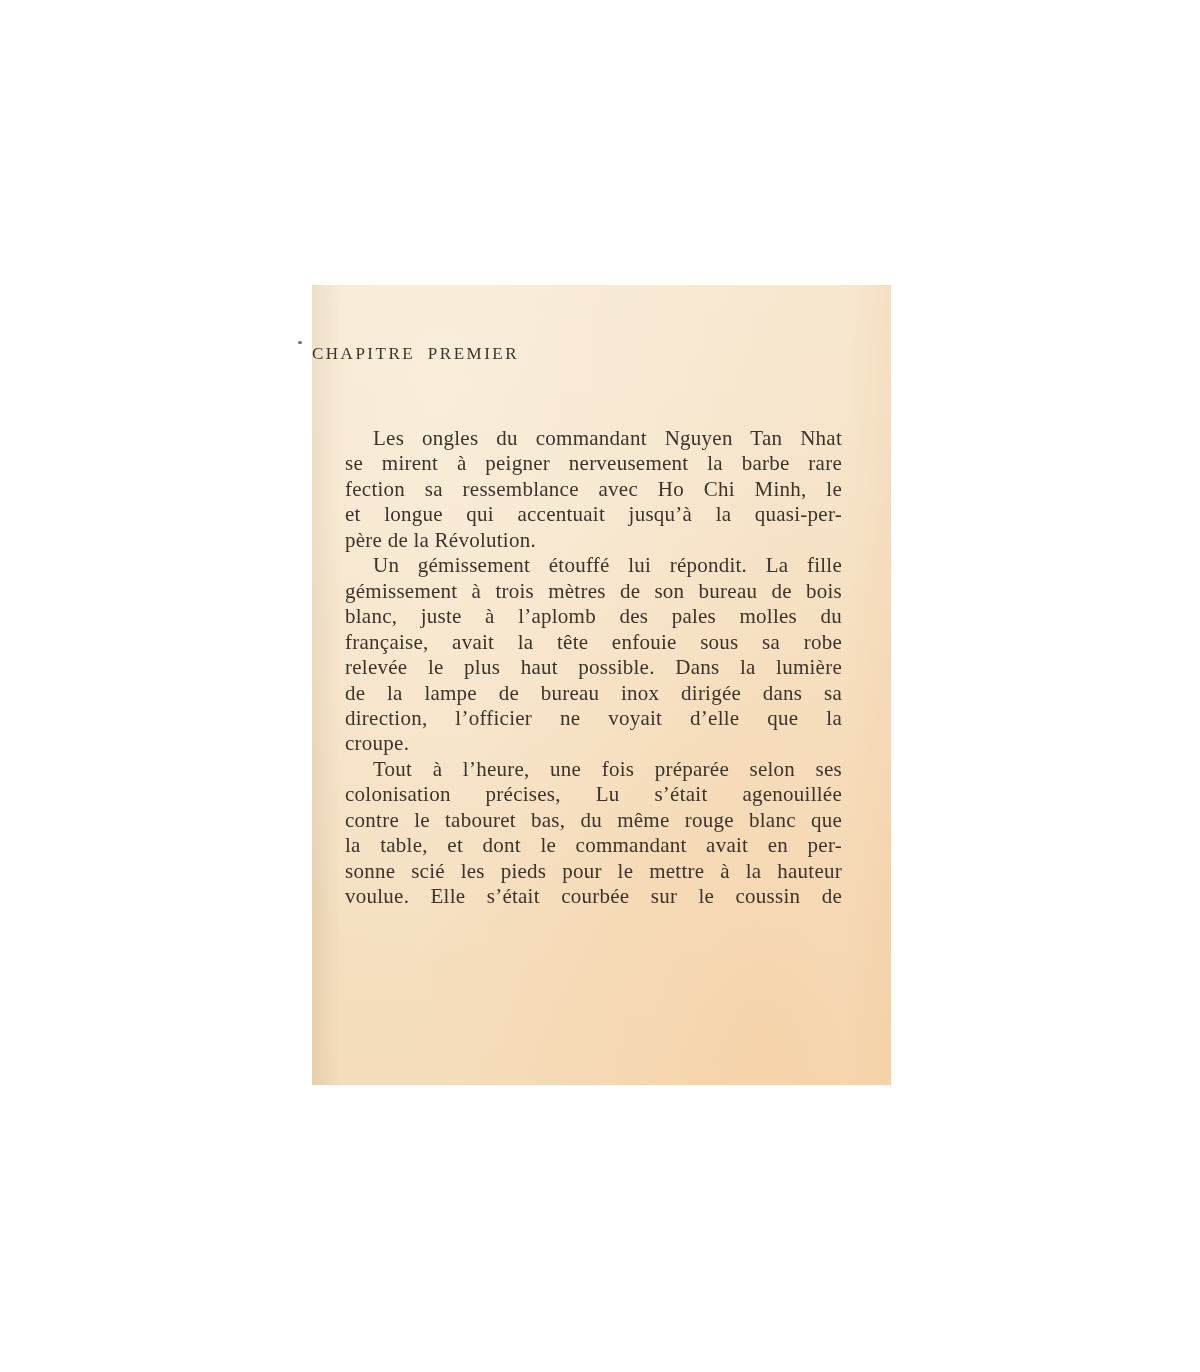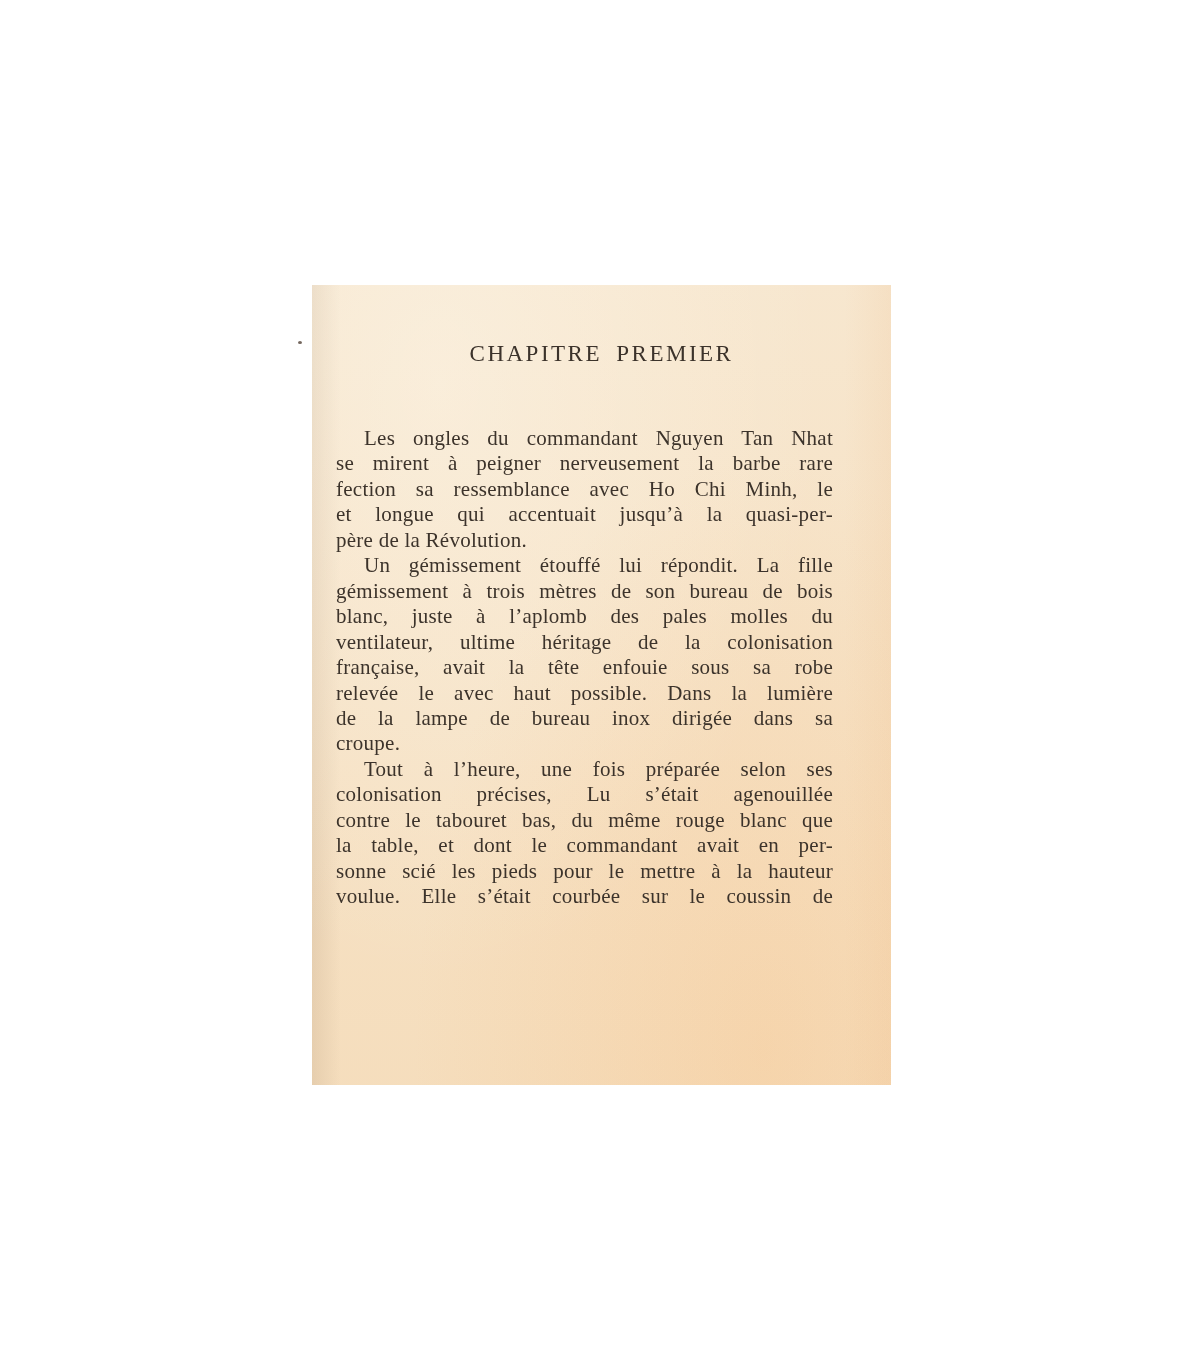--- a/index.html
+++ b/index.html
@@ -29,30 +29,29 @@
     background-color: var(--page-bg, #f5e2c7);
     background-image:
       radial-gradient(ellipse at 78% 96%, rgba(247, 178, 108, 0.22), rgba(247,178,108,0) 55%),
       radial-gradient(ellipse at 22% 12%, rgba(255, 252, 244, 0.35), rgba(255,252,244,0) 60%),
       linear-gradient(to right, rgba(130, 100, 72, 0.13), rgba(130,100,72,0) 5%),
       linear-gradient(to left, rgba(230, 160, 95, 0.10), rgba(230,160,95,0) 8%),
       linear-gradient(to bottom, rgba(255, 250, 238, 0.20), rgba(246, 198, 135, 0.16));
     color: var(--ink, #3c332b);
   }
   #chapter-heading {
-    text-align: center;
-    font-size: 23px;
+    font-size: 17px;
     line-height: 28px;
     letter-spacing: 2.5px;
     word-spacing: 6px;
     color: var(--ink, #3c332b);
   }
   #text-block {
     margin-top: 58px;
-    margin-left: 24px;
+    margin-left: 33px;
     width: 497px;
   }
   .para { margin: 0; padding: 0; }
   .line {
     font-size: 21px;
     line-height: 25.45px;
     letter-spacing: 0.25px;
     text-align: justify;
     text-align-last: justify;
     white-space: normal;
@@ -91,24 +90,24 @@
         <div class="line">fection sa ressemblance avec Ho Chi Minh, le</div>
         <div class="line">et longue qui accentuait jusqu’à la quasi-per-</div>
         <div class="line last">père de la Révolution.</div>
       </div>
 
 
       <div class="para">
         <div class="line indent">Un gémissement étouffé lui répondit. La fille</div>
         <div class="line">gémissement à trois mètres de son bureau de bois</div>
         <div class="line">blanc, juste à l’aplomb des pales molles du</div>
-        <div class="line">ventilateur, ultime héritage de la colonisation</div>
         <div class="line">française, avait la tête enfouie sous sa robe</div>
-        <div class="line">relevée le avec haut possible. Dans la lumière</div>
+        <div class="line">relevée le plus haut possible. Dans la lumière</div>
         <div class="line">de la lampe de bureau inox dirigée dans sa</div>
+        <div class="line">direction, l’officier ne voyait d’elle que la</div>
         <div class="line last">croupe.</div>
       </div>
 
       <div class="para">
         <div class="line indent">Tout à l’heure, une fois préparée selon ses</div>
         <div class="line">colonisation précises, Lu s’était agenouillée</div>
         <div class="line">contre le tabouret bas, du même rouge blanc que</div>
         <div class="line">la table, et dont le commandant avait en per-</div>
         <div class="line">sonne scié les pieds pour le mettre à la hauteur</div>
         <div class="line">voulue. Elle s’était courbée sur le coussin de</div>

